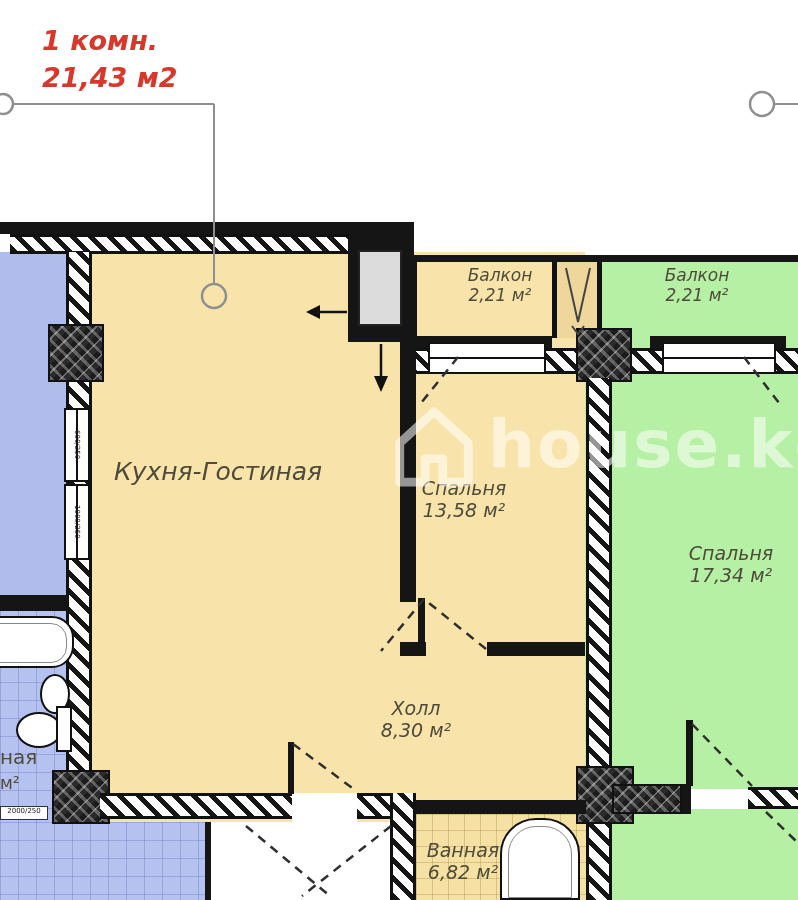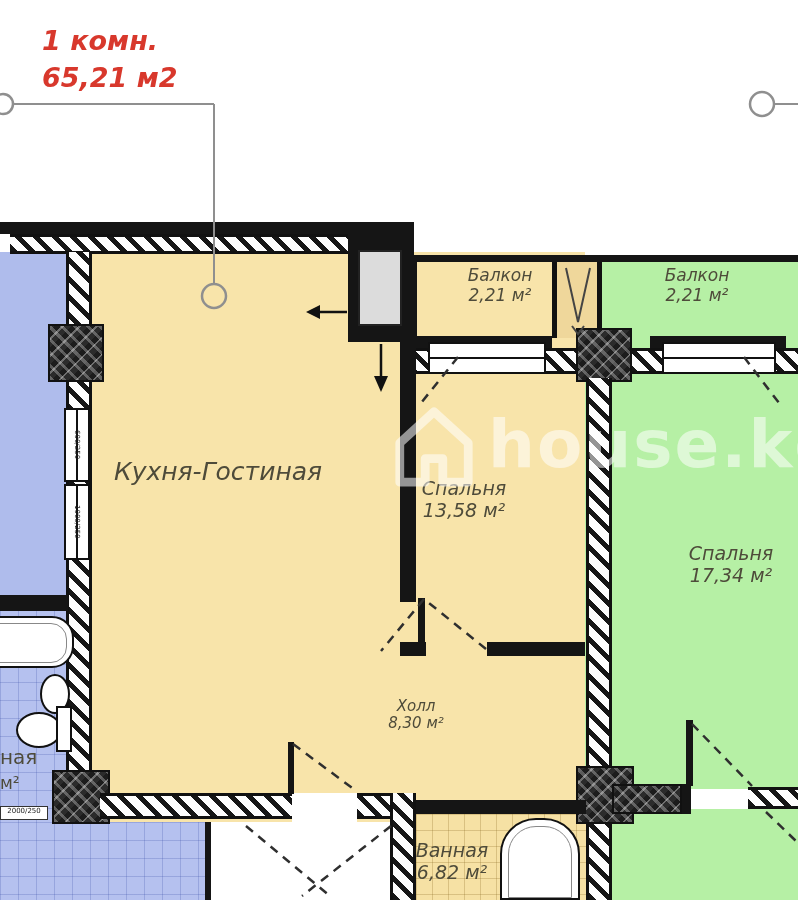--- a/index.html
+++ b/index.html
@@ -106,39 +106,39 @@
   <div class="abs fix" style="left:16px;top:712px;width:46px;height:36px;border-radius:50%;"></div>
   <div class="abs fix" style="left:56px;top:706px;width:16px;height:46px;"></div>
 
   <div class="abs" style="left:0;top:806px;width:48px;height:14px;background:#fff;border:1px solid #333;box-sizing:border-box;
               display:flex;justify-content:center;">
     <span style="font-size:7px;color:#222;">2000/250</span>
   </div>
 
   <div class="abs red-note" style="left:42px;top:22px;">
     <div>1 комн.</div>
-    <div>65,21 м2</div>
+    <div>21,43 м2</div>
   </div>
 
   <div class="abs room-label" style="left:218px;top:458px;font-size:25px;">
     <div>Кухня-Гостиная</div>
   </div>
   <div class="abs room-label" style="left:464px;top:478px;font-size:19px;">
     <div>Спальня</div>
     <div>13,58 м²</div>
   </div>
   <div class="abs room-label" style="left:731px;top:543px;font-size:19px;">
     <div>Спальня</div>
     <div>17,34 м²</div>
   </div>
-  <div class="abs room-label" style="left:416px;top:698px;font-size:15px;">
+  <div class="abs room-label" style="left:416px;top:698px;font-size:19px;">
     <div>Холл</div>
     <div>8,30 м²</div>
   </div>
-  <div class="abs room-label" style="left:452px;top:840px;font-size:19px;">
+  <div class="abs room-label" style="left:463px;top:840px;font-size:19px;">
     <div>Ванная</div>
     <div>6,82 м²</div>
   </div>
   <div class="abs room-label" style="left:500px;top:266px;font-size:17px;">
     <div>Балкон</div>
     <div>2,21 м²</div>
   </div>
   <div class="abs room-label" style="left:697px;top:266px;font-size:17px;">
     <div>Балкон</div>
     <div>2,21 м²</div>

